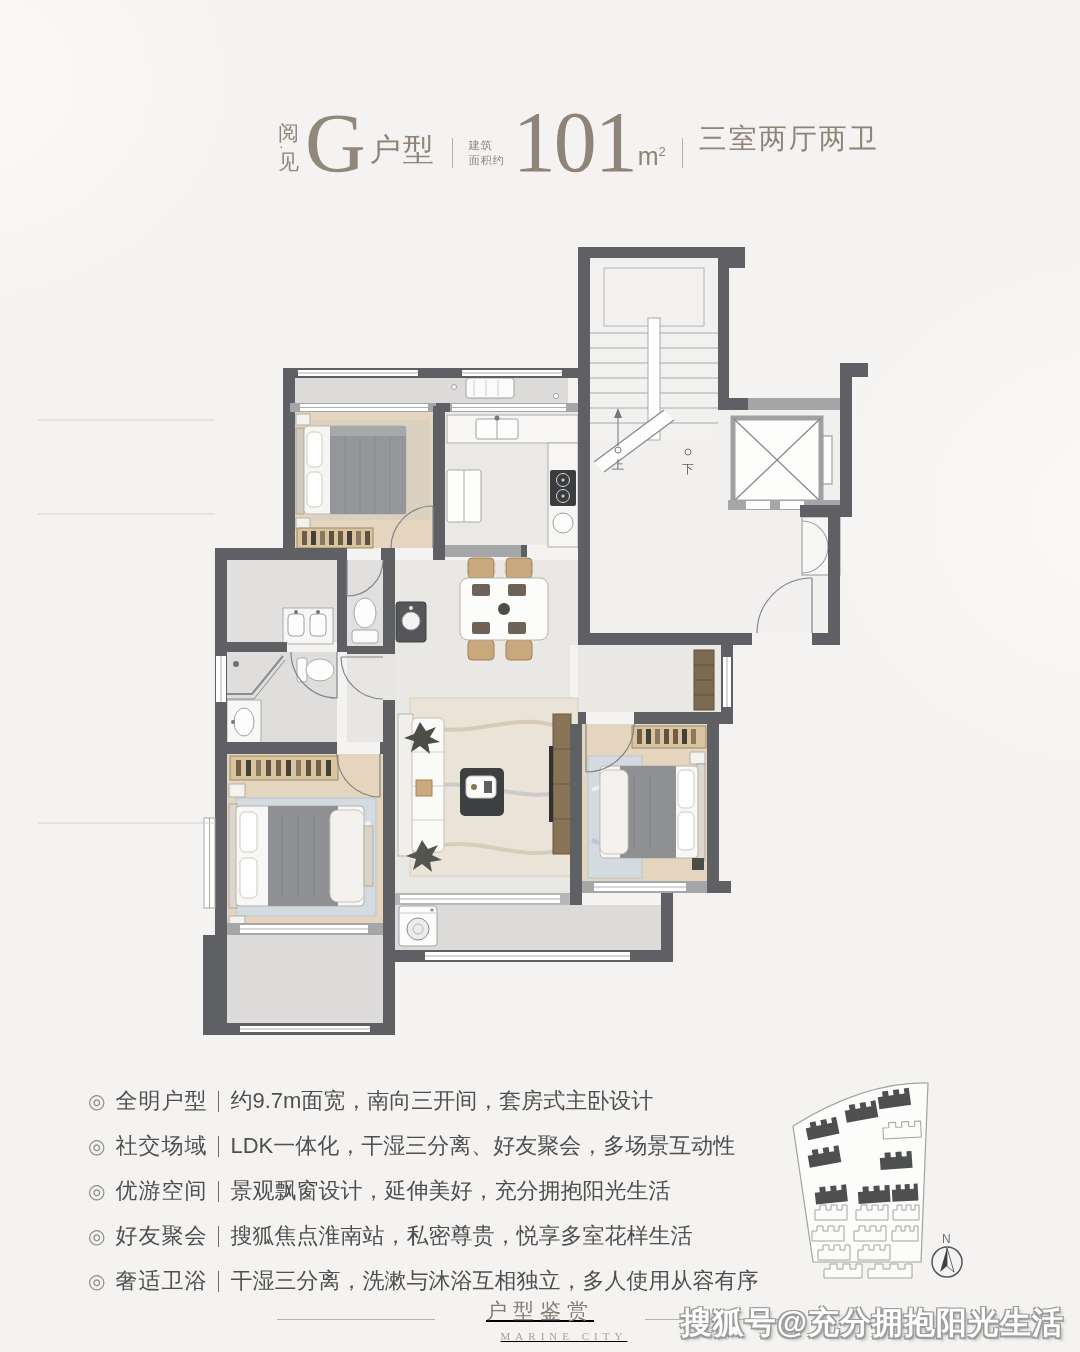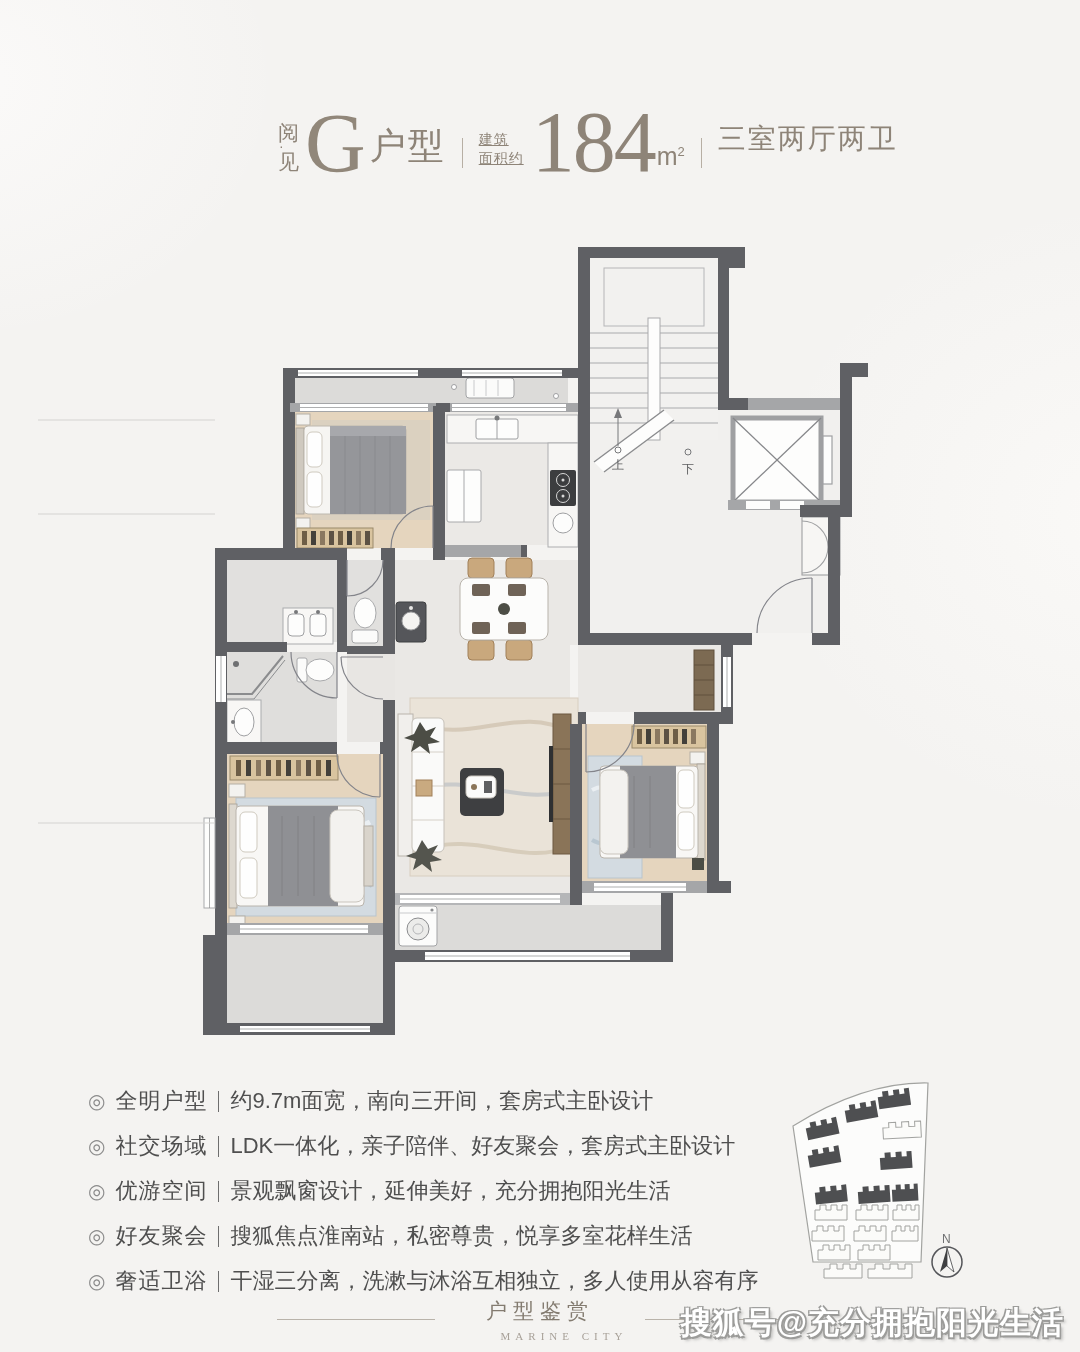--- a/index.html
+++ b/index.html
@@ -17,38 +17,38 @@
   svg{display:block}
   #plan-svg{position:absolute;left:0;top:0;z-index:1;pointer-events:none;}
   
   .hdr{position:absolute;left:278px;top:102px;height:72px;z-index:2;
        display:flex;align-items:flex-end;color:#8e8478;}
   .hdr .series{display:flex;flex-direction:column;align-items:center;
        font-size:21px;line-height:1.0;letter-spacing:0;margin:0 6px 2px 0;}
   .hdr .series .dot{font-size:14px;line-height:.55;align-self:flex-start;margin-left:1px;}
   .hdr .gletter{font-family:"Liberation Serif",serif;font-size:84px;line-height:.73;
        color:#91877a;margin-right:4px;}
-  .hdr .suffix{font-size:36px;letter-spacing:2px;margin:0 0 3px 0;font-family:Liberation Serif, serif;}
+  .hdr .suffix{font-size:31px;letter-spacing:2px;margin:0 0 3px 0;font-family:Liberation Serif, serif;}
   .hdr .vdiv{width:1px;height:30px;background:#b7afa4;margin:0 16px 6px 16px;}
-  .hdr .arealbl{font-size:14px;line-height:1.35;margin:0 8px 6px 0;letter-spacing:1px;text-decoration:underline;}
+  .hdr .arealbl{font-size:11px;line-height:1.35;margin:0 8px 6px 0;letter-spacing:1px;}
   .hdr .areaval{font-family:"Liberation Serif",serif;font-size:86px;line-height:.72;
        letter-spacing:-2px;}
   .hdr .areaunit{font-size:25px;margin:0 0 3px 2px;}
   .hdr .areaunit sup{font-size:13px;vertical-align:super;}
   .hdr .rooms{font-size:28px;letter-spacing:2px;margin-bottom:16px;white-space:nowrap;}
   
   .features{position:absolute;left:88px;top:1086px;z-index:2;
       display:flex;flex-direction:column;gap:15px;color:#4f4f4f;}
   .feat-row{display:flex;align-items:center;font-size:22px;white-space:nowrap;}
   .feat-row .bullet{color:#8c8c8c;font-size:20px;margin-right:10px;line-height:1;}
   .feat-row .ft-title{letter-spacing:1px;}
   .feat-row .ft-div{width:1px;height:21px;background:#6e6e6e;margin:0 11px;}
   
   .footer{position:absolute;left:0;top:1297px;width:1080px;z-index:2;
-      display:flex;justify-content:center;align-items:center;}
+      display:flex;justify-content:center;align-items:center;text-decoration:underline;}
   .footer .line{width:158px;height:1px;background:#b9b3aa;}
   .footer .blk{margin:0 18px;text-align:center;}
   .footer .t{font-size:21px;letter-spacing:6px;color:#837b70;}
   .footer .s{font-size:11px;letter-spacing:5px;color:#a8a199;margin-top:5px;
       font-family:"Liberation Serif",serif;padding-left:48px;}
   
   .watermark{position:absolute;right:16px;bottom:8px;z-index:3;
       font-size:31px;font-weight:bold;letter-spacing:1px;color:#ffffff;
       text-shadow:-1.5px -1.5px 0 #9c9c9a, 1.5px -1.5px 0 #9c9c9a,
                   -1.5px 1.5px 0 #9c9c9a, 1.5px 1.5px 0 #9c9c9a,
@@ -63,21 +63,21 @@
     <span class="dot">·</span>
     <span>见</span>
   </div>
   <div class="gletter">G</div>
   <div class="suffix">户型</div>
   <div class="vdiv"></div>
   <div class="arealbl">
     <div>建筑</div>
     <div>面积约</div>
   </div>
-  <div class="areaval">184</div>
+  <div class="areaval">101</div>
   <div class="areaunit"><span>m</span><sup>2</sup></div>
   <div class="vdiv"></div>
   <div class="rooms">三室两厅两卫</div>
 </div>
 
 <svg id="plan-svg" width="1080" height="1352" viewBox="0 0 1080 1352">
 
   <g>
     <rect x="590" y="258" width="128" height="182" fill="#f2f1ef"></rect>
     <path d="M590,440 L718,440 L718,410 L840,410 L840,633 L590,633 Z" fill="#f1f0ee"></path>
@@ -500,21 +500,21 @@
   <div class="feat-row">
     <span class="bullet">◎</span>
     <span class="ft-title">全明户型</span>
     <span class="ft-div"></span>
     <span class="ft-desc">约9.7m面宽，南向三开间，套房式主卧设计</span>
   </div>
   <div class="feat-row">
     <span class="bullet">◎</span>
     <span class="ft-title">社交场域</span>
     <span class="ft-div"></span>
-    <span class="ft-desc">LDK一体化，亲子陪伴、好友聚会，套房式主卧设计</span>
+    <span class="ft-desc">LDK一体化，干湿三分离、好友聚会，多场景互动性</span>
   </div>
   <div class="feat-row">
     <span class="bullet">◎</span>
     <span class="ft-title">优游空间</span>
     <span class="ft-div"></span>
     <span class="ft-desc">景观飘窗设计，延伸美好，充分拥抱阳光生活</span>
   </div>
   <div class="feat-row">
     <span class="bullet">◎</span>
     <span class="ft-title">好友聚会</span>

